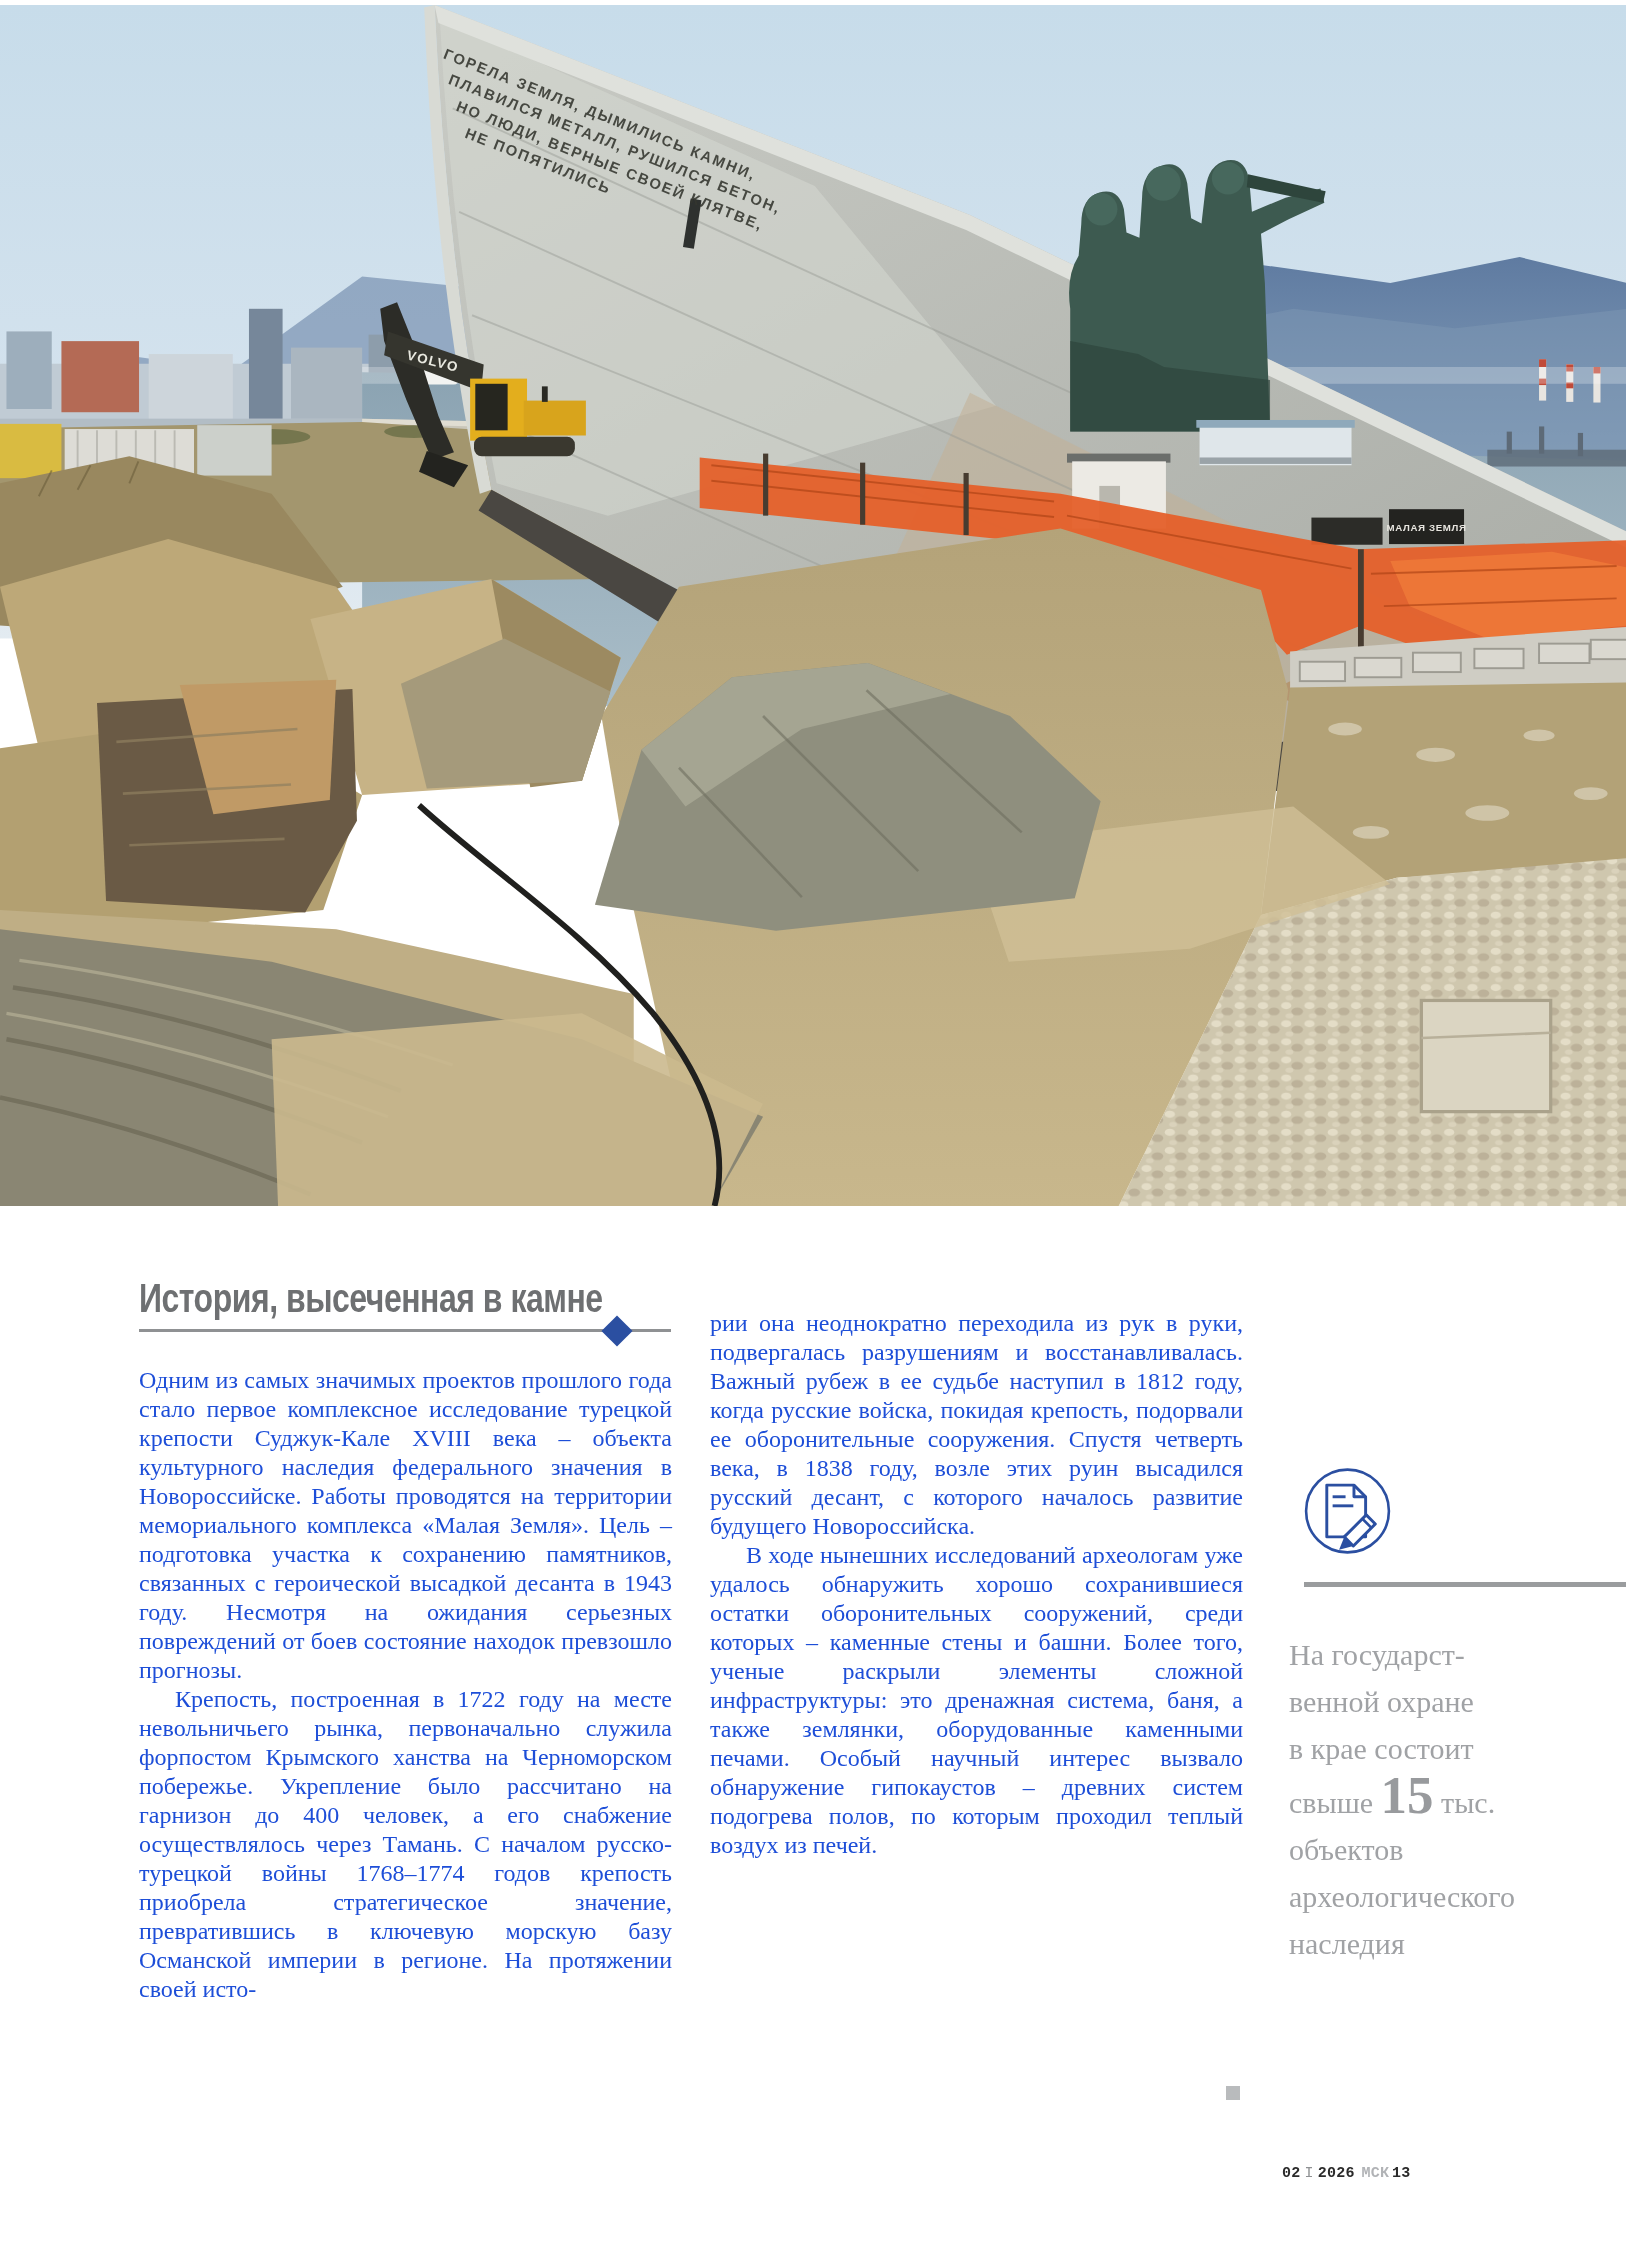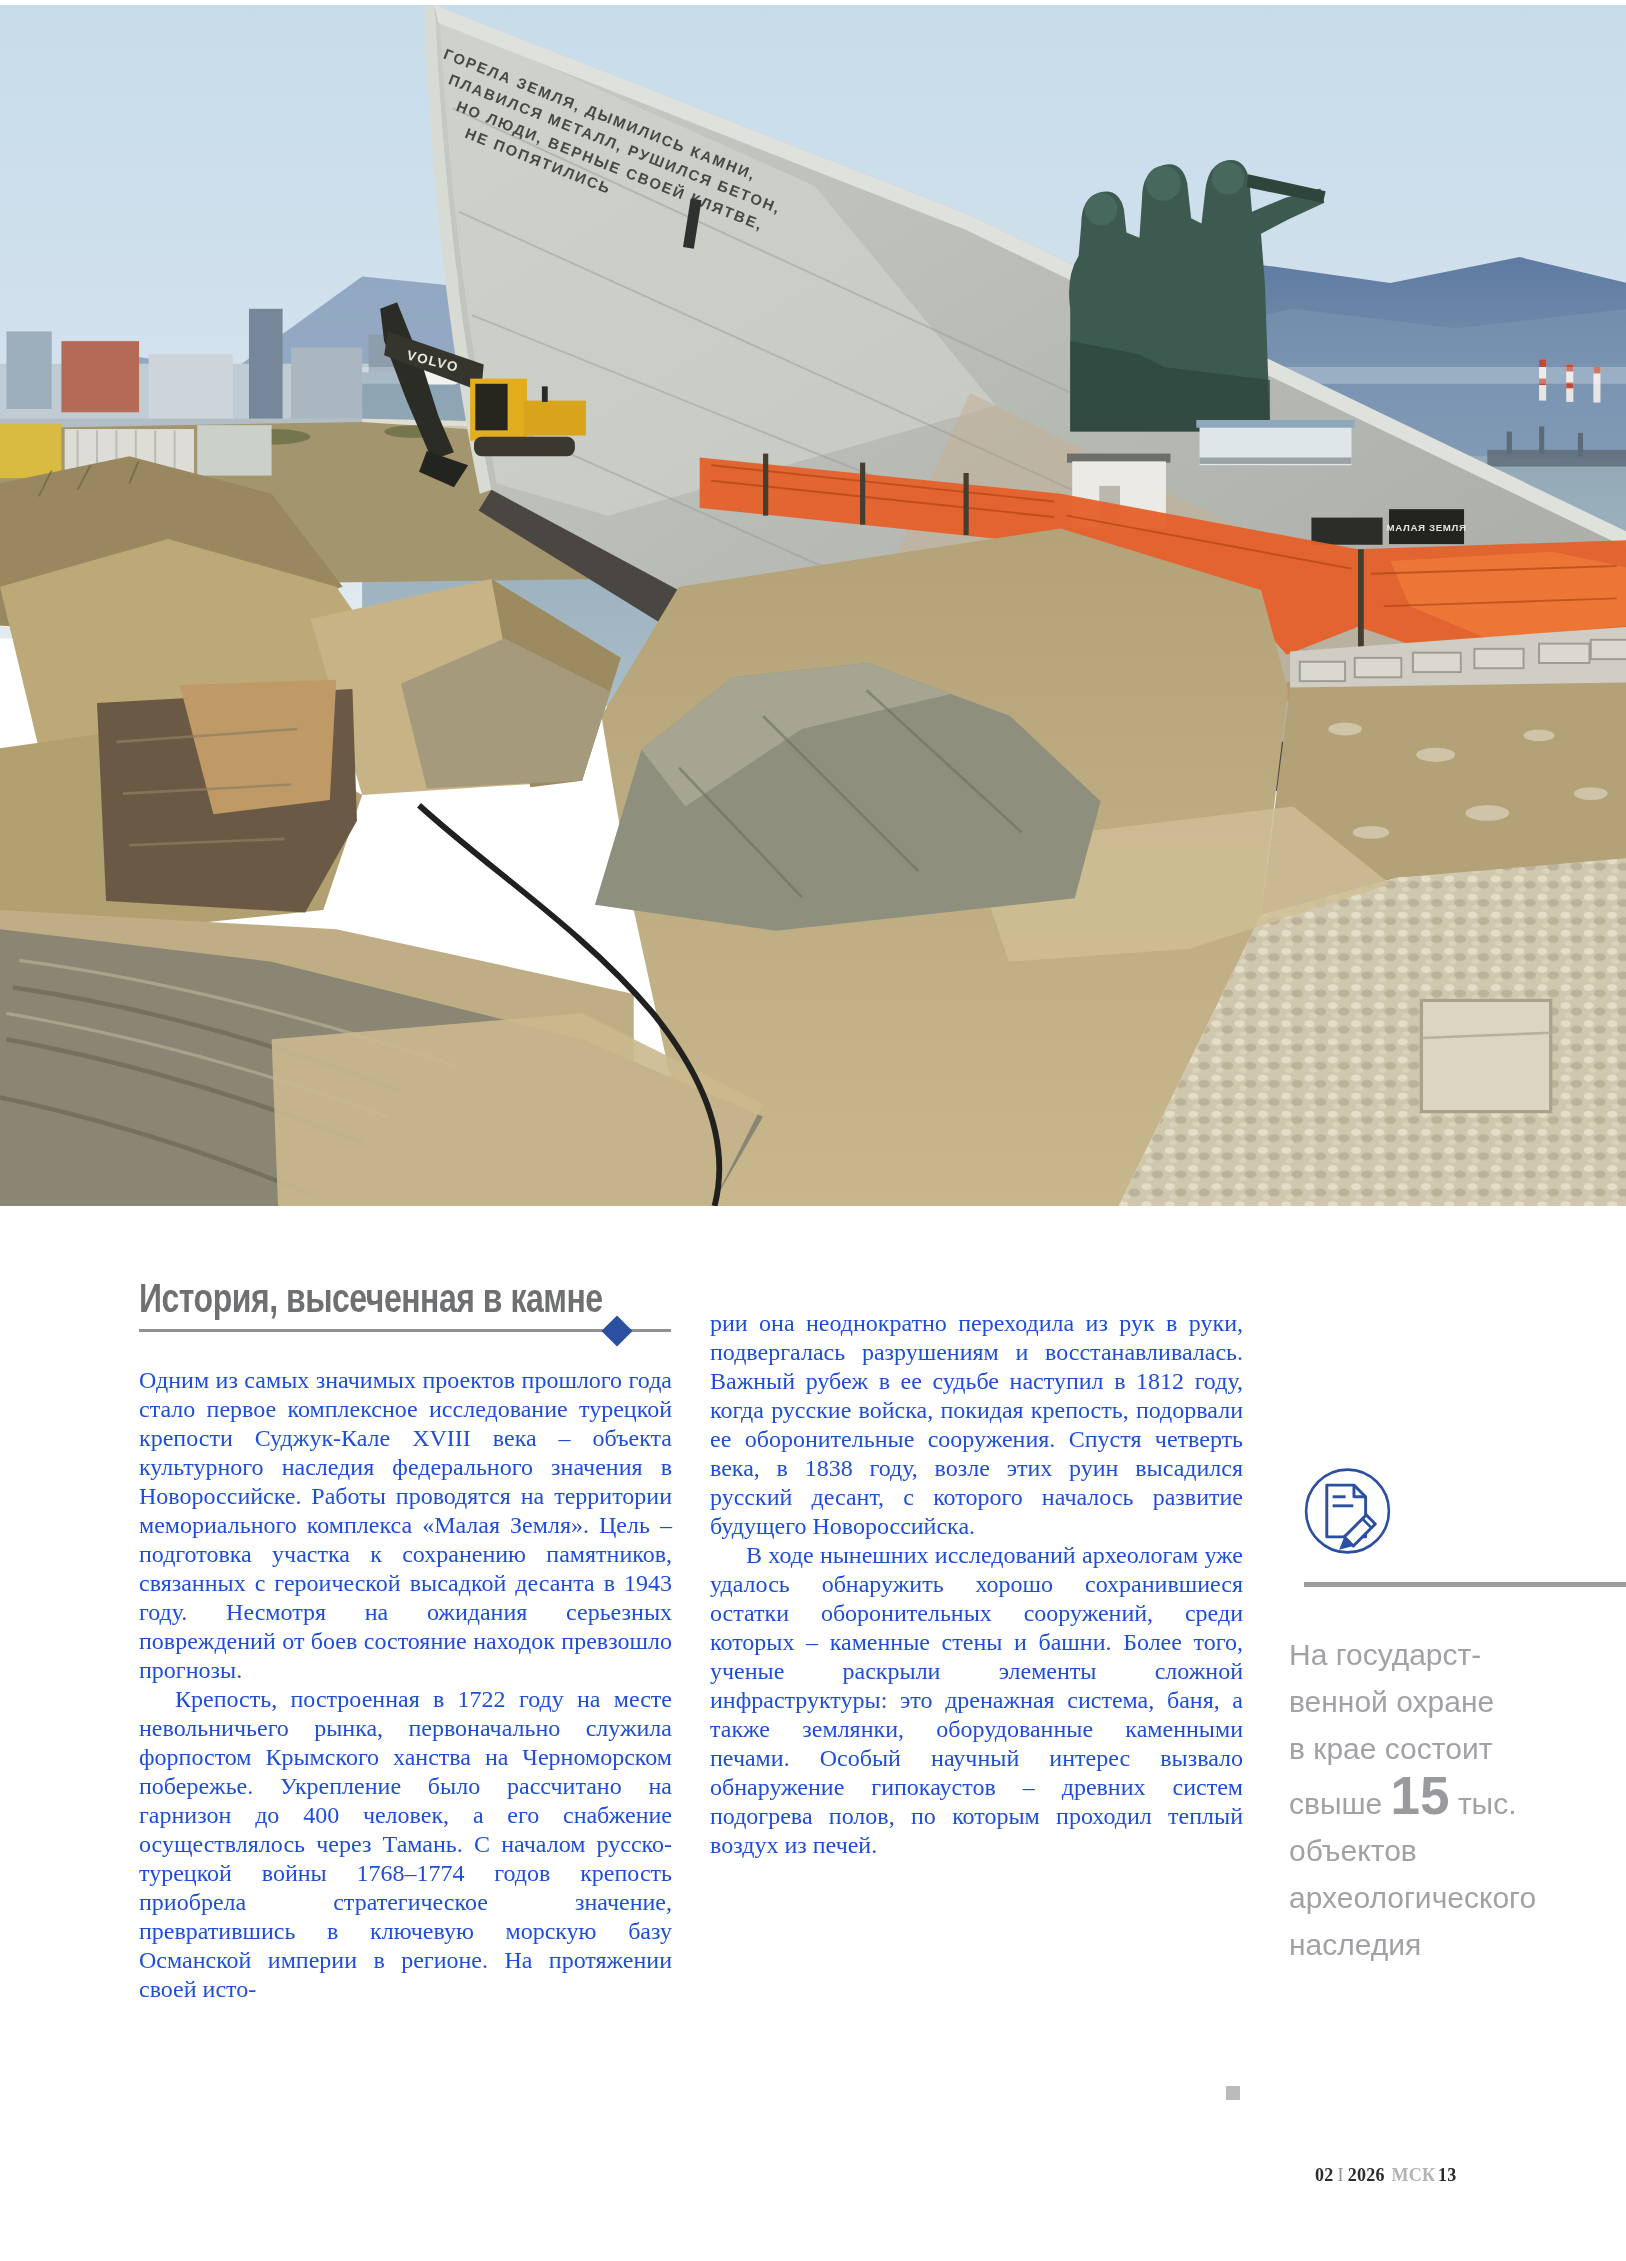--- a/index.html
+++ b/index.html
@@ -15,25 +15,25 @@
   .col{position:absolute;width:533px;font-size:24px;line-height:29px;color:#1d4ed8;
         text-align:justify;}
   .col p{margin:0;}
   .col p.ind{text-indent:36px;}
   .col1{left:139px;top:1366px;height:737px;}
   .col2{left:710px;top:1309px;height:802px;}
   .endmark{position:absolute;left:1226px;top:2086px;width:14.2px;height:14.2px;background:#b9bbbd;}
   .side-icon{position:absolute;left:1304px;top:1467px;width:87px;height:88px;}
   .side-rule{position:absolute;left:1304px;top:1582px;width:323px;height:4.5px;background:#9a9c9e;}
   .callout{position:absolute;left:1289px;top:1631px;width:272px;
-        font-family:Liberation Sans, sans-serif;font-size:30px;line-height:47px;
+        font-family:Liberation Serif, serif;font-size:30px;line-height:47px;
         color:#a0a2a5;white-space:pre-line;letter-spacing:0px;}
   .callout .big{font-size:53px;font-weight:bold;color:#989a9d;letter-spacing:0;line-height:47px;}
-  .footer{position:absolute;left:1315px;top:2165px;font-family:Liberation Serif, serif;
-        font-size:18px;color:#2b2b2b;font-weight:bold;letter-spacing:0.3px;}
+  .footer{position:absolute;left:1282px;top:2165px;font-family:Liberation Mono, monospace;
+        font-size:15px;color:#2b2b2b;font-weight:bold;letter-spacing:0.3px;}
   .footer .sep{color:#8f9193;font-weight:normal;padding:0 3.9px;}
   .footer .mag{color:#b1b3b6;padding:0 2.6px 0 6.5px;}
   svg text{font-family:"Liberation Sans",sans-serif;}
 </style>
 </head>
 <body>
 
 <div class="page">
 
   <svg class="photo" viewBox="0 0 2516 1858" preserveAspectRatio="none">

